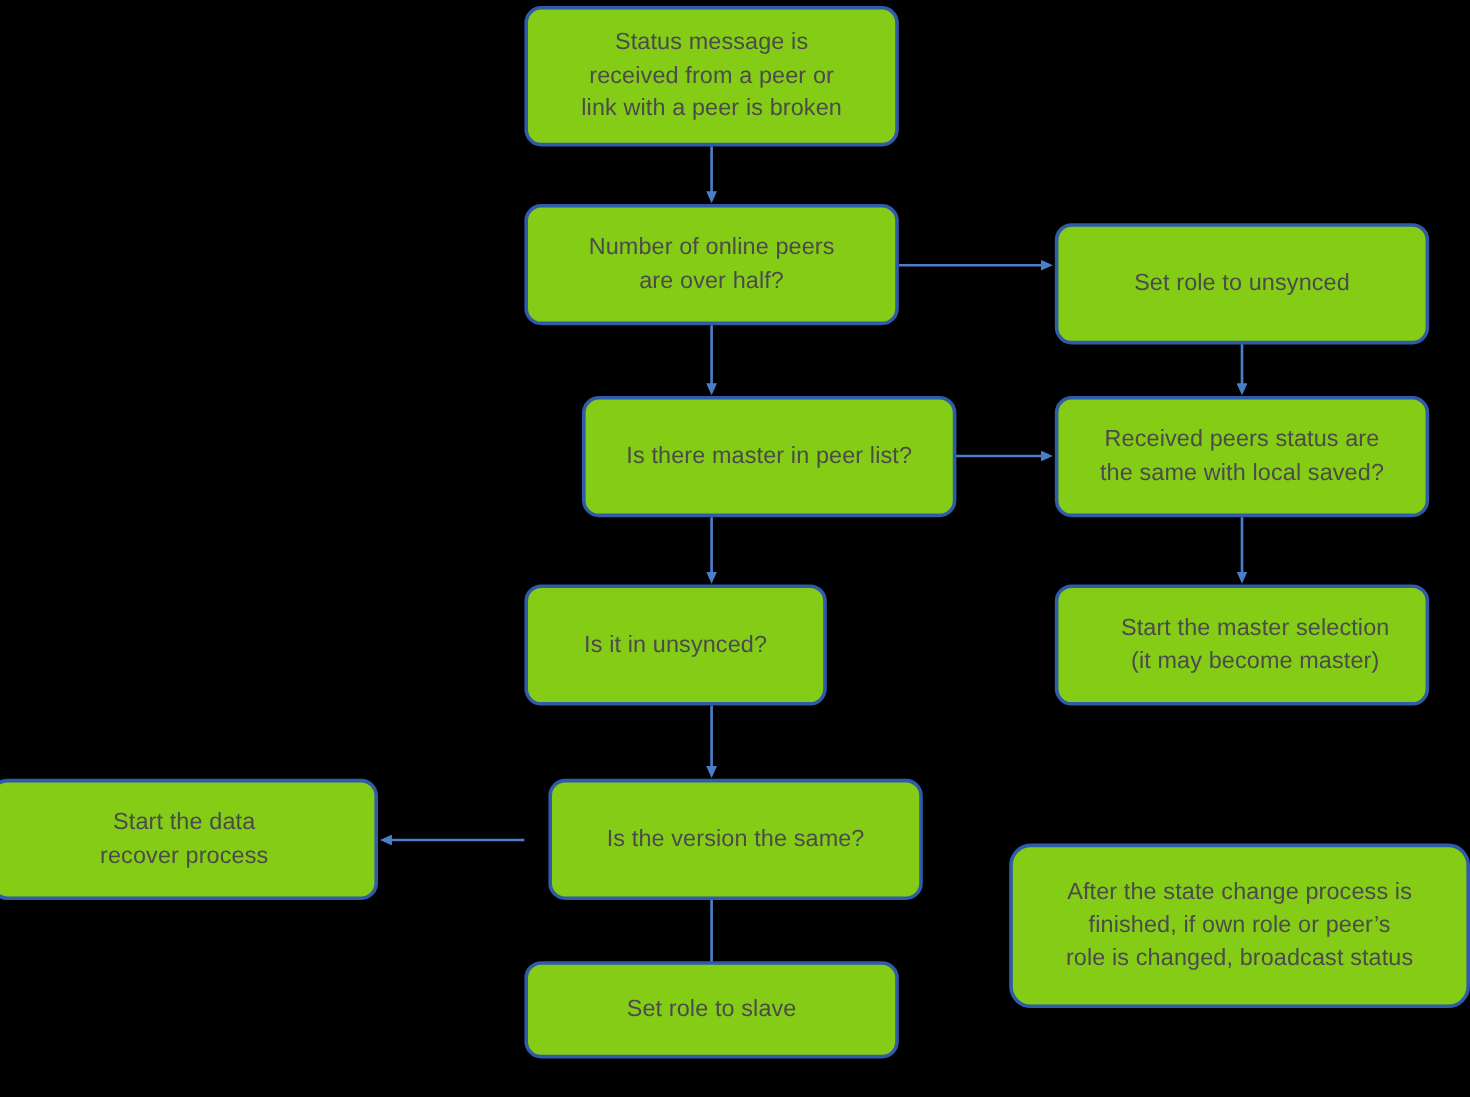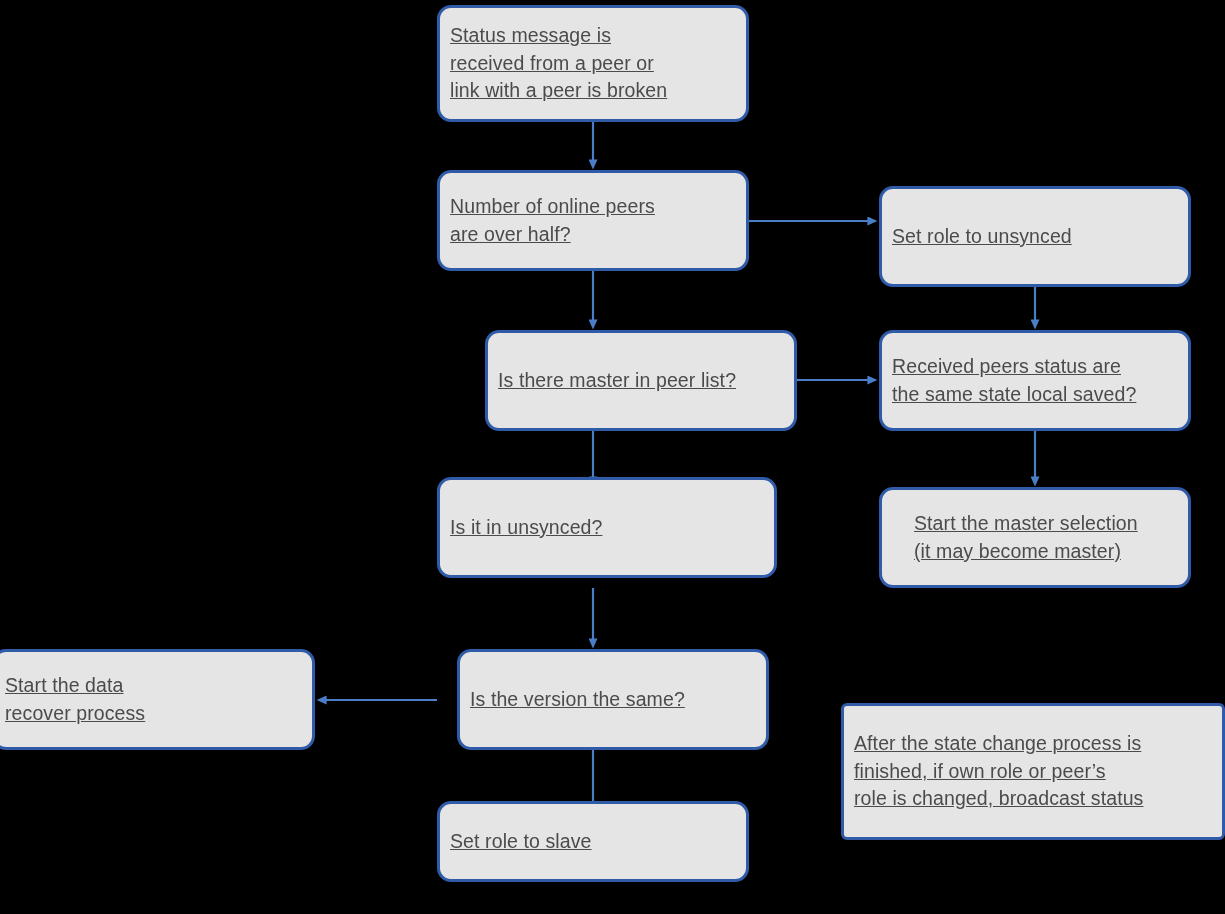--- a/index.html
+++ b/index.html
@@ -26,39 +26,39 @@
     top: 0;
     width: 1225px;
     height: 914px;
     pointer-events: none;
   }
   .node {
     position: absolute;
     box-sizing: border-box;
     border: 3px solid #2f5ba8;
     border-radius: 14px;
-    background: #e5e5e5;
+    background: #84cc16;
     display: flex;
     align-items: center;
     justify-content: center;
+    text-align: center;
     color: #4b4b4b;
     font-size: 19.5px;
     line-height: 1.42;
     letter-spacing: 0.1px;
     padding: 4px 10px;
-    text-decoration: underline;
   }
   .node .label {
     display: block;
     width: 100%;
     white-space: pre-line;
   }
   .node.note {
     border-color: #2f5ba8;
-    border-radius: 6px;
+    border-radius: 18px;
   }
 </style>
 </head>
 <body>
 
 <div id="canvas">
 
   <svg class="svg-layer" viewBox="0 0 1225 914" xmlns="http://www.w3.org/2000/svg">
     <defs>
       <marker id="arrow-down" markerWidth="11" markerHeight="9" refX="0.6" refY="4.5" orient="auto" markerUnits="userSpaceOnUse">
@@ -121,24 +121,24 @@
   <div class="node" style="left: 879px; top: 170px; width: 312px; height: 101px; border-color: rgb(47, 91, 168); color: rgb(75, 75, 75); margin-top: 16px;">
     <span class="label">Set role to unsynced</span>
   </div>
 
   <div class="node" style="left: 437px; top: 330px; width: 312px; height: 101px; border-color: rgb(47, 91, 168); color: rgb(75, 75, 75); margin-left: 48px;">
     <span class="label">Is there master in peer list?</span>
   </div>
 
   <div class="node" style="left: 879px; top: 330px; width: 312px; height: 101px; border-color: rgb(47, 91, 168); color: rgb(75, 75, 75);">
     <span class="label">Received peers status are
-the same state local saved?</span>
+the same with local saved?</span>
   </div>
 
-  <div class="node" style="left: 437px; top: 477px; width: 340px; height: 101px; border-color: rgb(47, 91, 168); color: rgb(75, 75, 75);">
+  <div class="node" style="left: 437px; top: 487px; width: 252px; height: 101px; border-color: rgb(47, 91, 168); color: rgb(75, 75, 75);">
     <span class="label">Is it in unsynced?</span>
   </div>
 
   <div class="node" style="left: 879px; top: 487px; width: 312px; height: 101px; border-color: rgb(47, 91, 168); color: rgb(75, 75, 75); padding-left: 32px;">
     <span class="label">Start the master selection
 (it may become master)</span>
   </div>
 
   <div class="node" style="left: -8px; top: 649px; width: 323px; height: 101px; border-color: rgb(47, 91, 168); color: rgb(75, 75, 75);">
     <span class="label">Start the data

